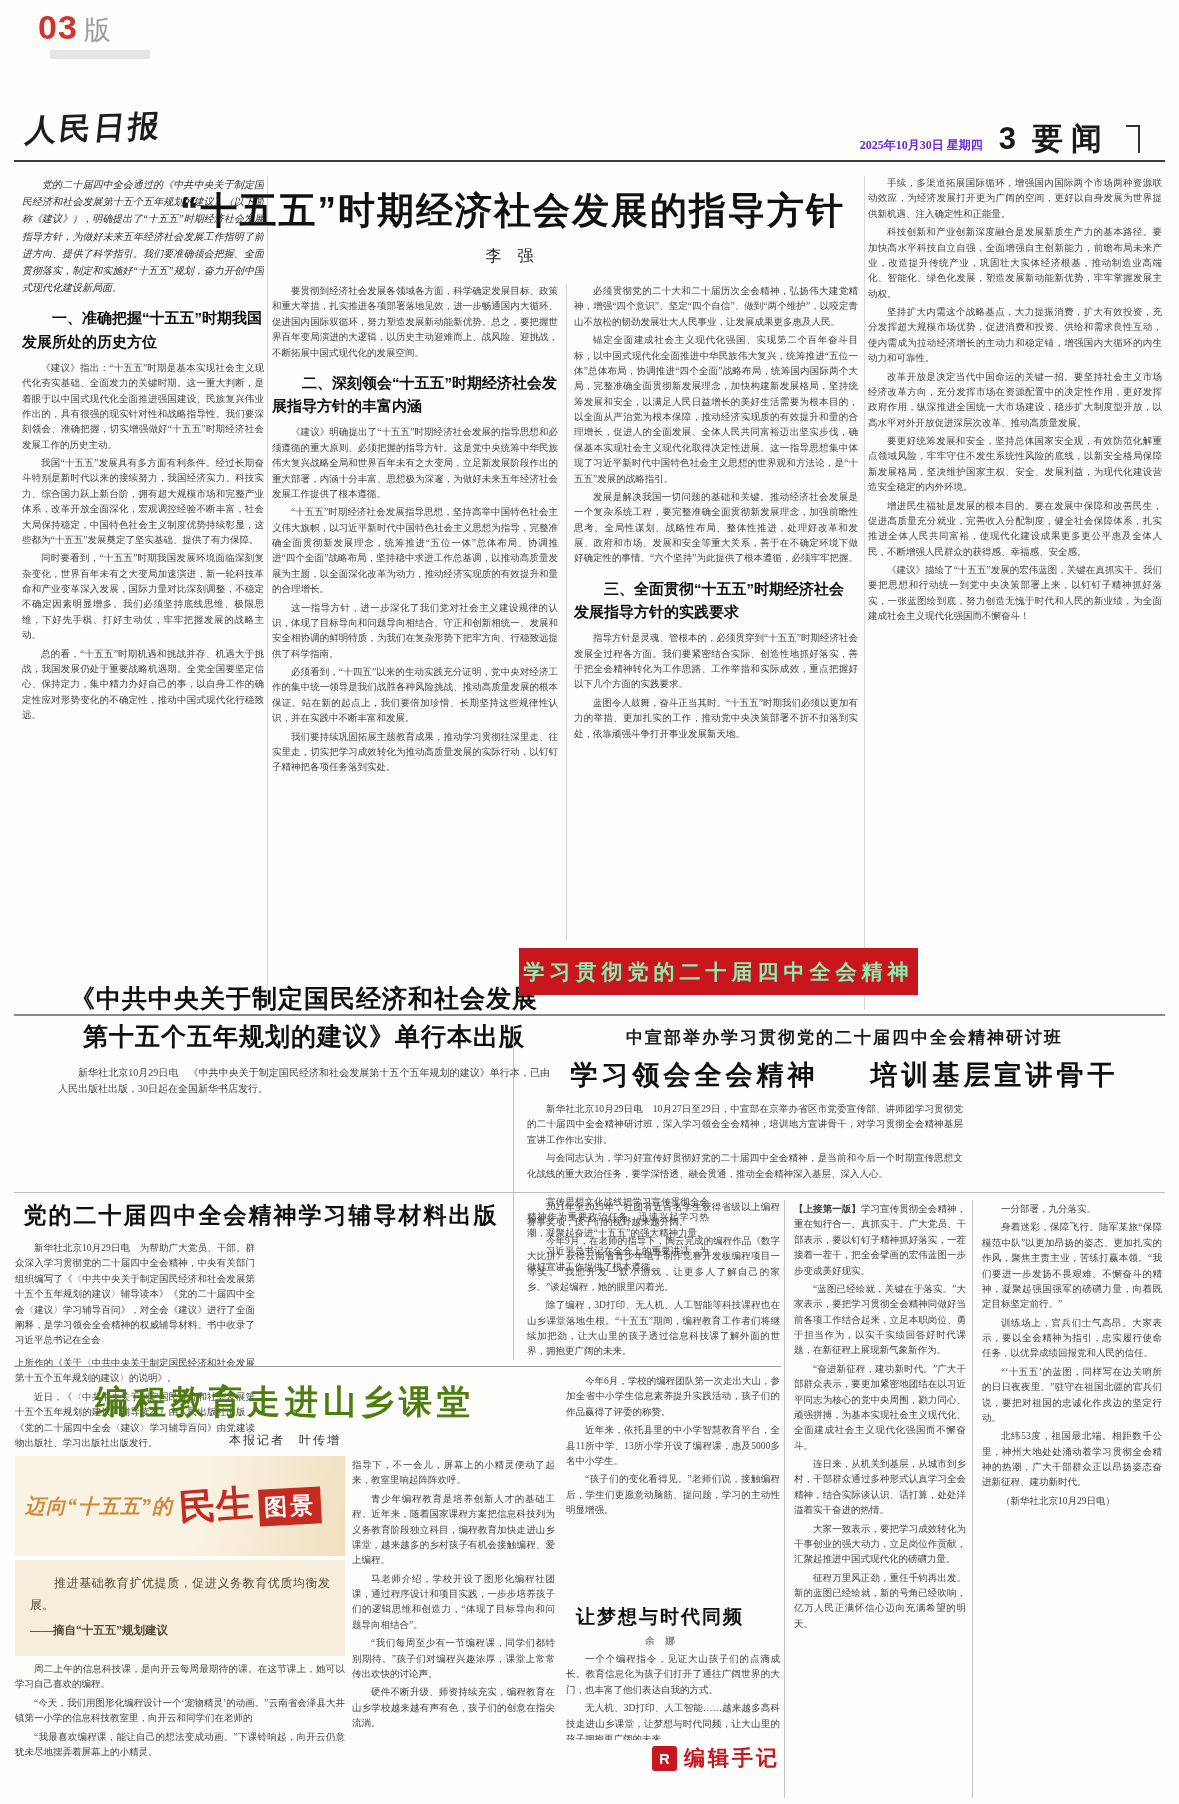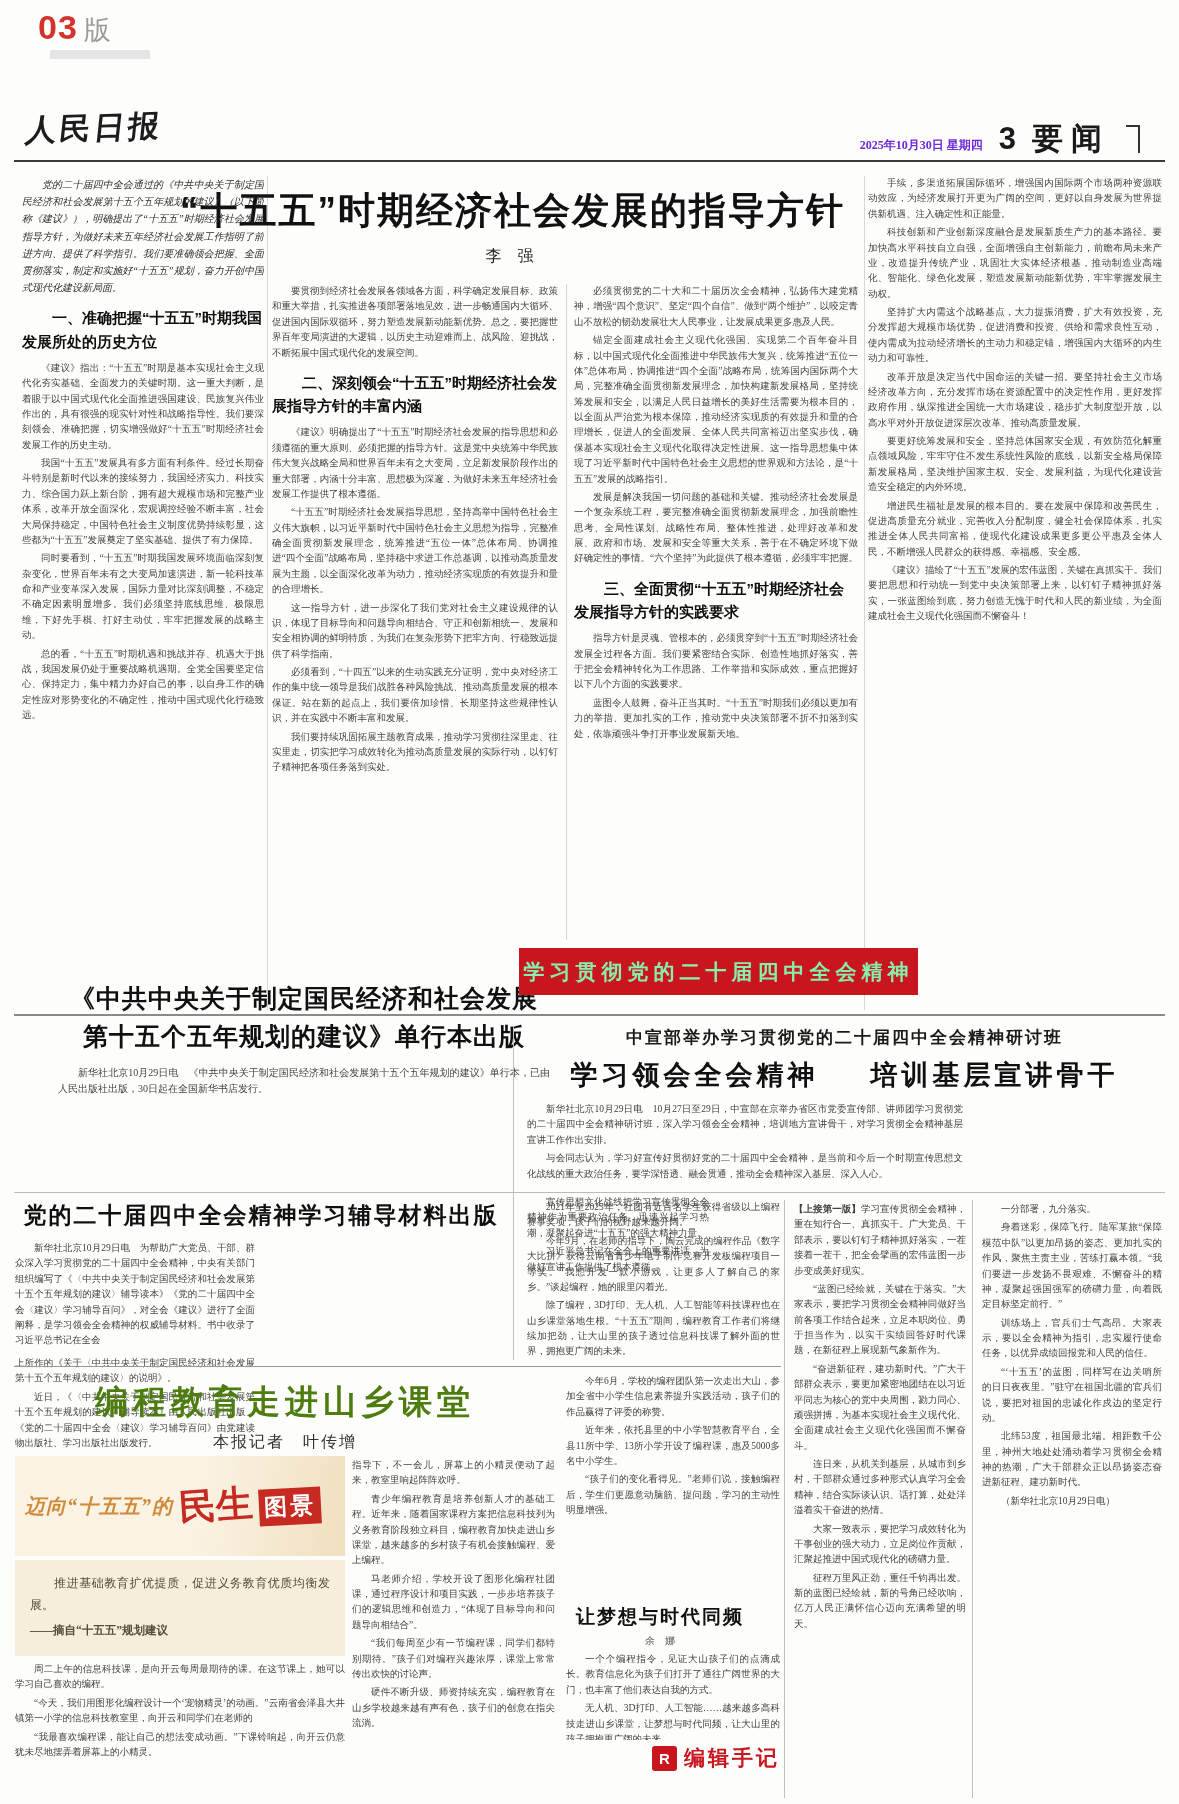--- a/index.html
+++ b/index.html
@@ -30,21 +30,21 @@
           font-weight:700;font-size:21px;letter-spacing:5px;text-align:center;line-height:47px;z-index:6;}
   
   .a-head{font-family:"Liberation Sans","DejaVu Sans",sans-serif;font-size:25px;font-weight:900;line-height:1.5;letter-spacing:1px;text-align:center;color:#101010;}
   .kicker{font-family:"Liberation Sans","DejaVu Sans",sans-serif;font-size:17px;font-weight:700;text-align:center;letter-spacing:2px;color:#1a1a1a;}
   .b-heads{display:flex;justify-content:center;gap:52px;margin-top:8px;}
   .b-heads span{font-family:"Liberation Sans","DejaVu Sans",sans-serif;font-size:27px;font-weight:900;letter-spacing:4px;color:#101010;}
   .c-head{font-family:"Liberation Sans","DejaVu Sans",sans-serif;font-size:23px;font-weight:900;letter-spacing:2px;text-align:center;color:#101010;}
   .flex-row{display:flex;gap:7px;flex-direction:column;}
   
   .feat-h{font-size:33px;font-weight:900;letter-spacing:5px;text-align:center;color:#4d7c0f;}
-  .feat-by{font-size:16px;text-align:center;color:#333;letter-spacing:2px;}
+  .feat-by{font-size:12px;text-align:center;color:#333;letter-spacing:2px;}
   .mslogo{background:linear-gradient(100deg,#faf3e3 55%,#f1dfbf);height:100px;display:flex;align-items:center;padding:0 10px;gap:6px;overflow:hidden;}
   .ms-prefix{color:#d18a3a;font-weight:900;font-size:20px;font-style:italic;letter-spacing:1px;white-space:nowrap;}
   .ms-word1{color:#c62a20;font-size:37px;font-weight:900;transform:rotate(-4deg);white-space:nowrap;}
   .ms-word2{background:#c62a20;color:#fff;font-size:23px;font-weight:900;padding:3px 5px;letter-spacing:3px;transform:rotate(-3deg);white-space:nowrap;}
   .quote{background:#f6eddb;padding:13px 15px;height:70px;overflow:hidden;}
   .quote p{margin:0;font-size:12px;line-height:1.8;color:#584a33;text-indent:2em;text-align:justify;}
   .quote .src{text-align:left;text-indent:0;font-weight:700;font-size:11.5px;margin-top:4px;}
   .sub-h{font-family:"Liberation Sans","DejaVu Sans",sans-serif;font-size:19px;font-weight:900;text-align:center;letter-spacing:2px;color:#111;}
   .sub-by{font-size:10px;text-align:center;color:#555;}
   .edmark{display:flex;align-items:center;justify-content:flex-end;gap:7px;}

